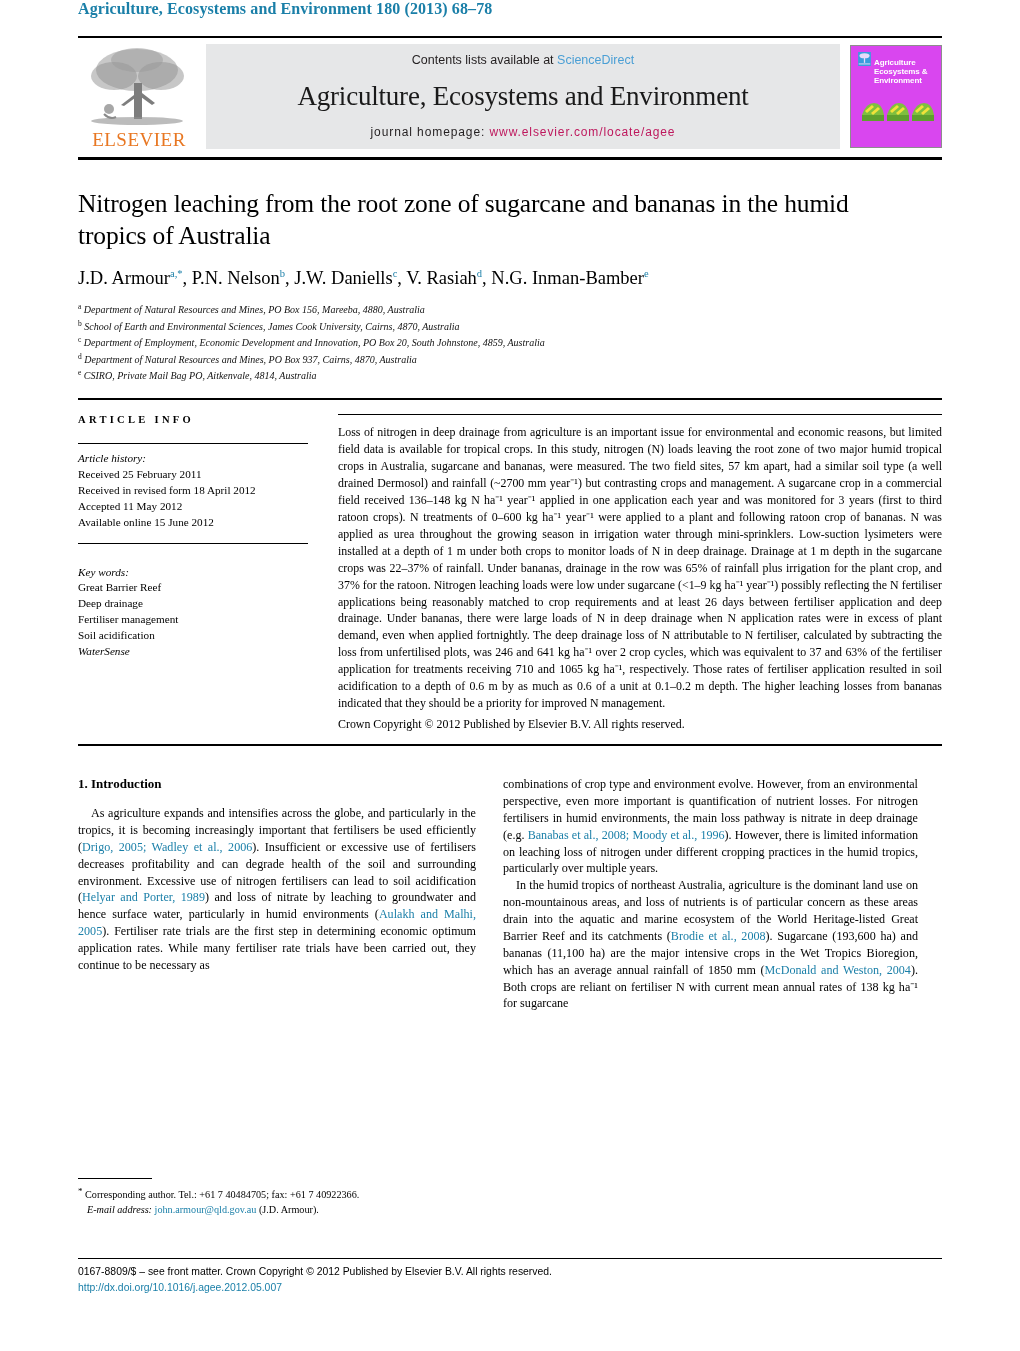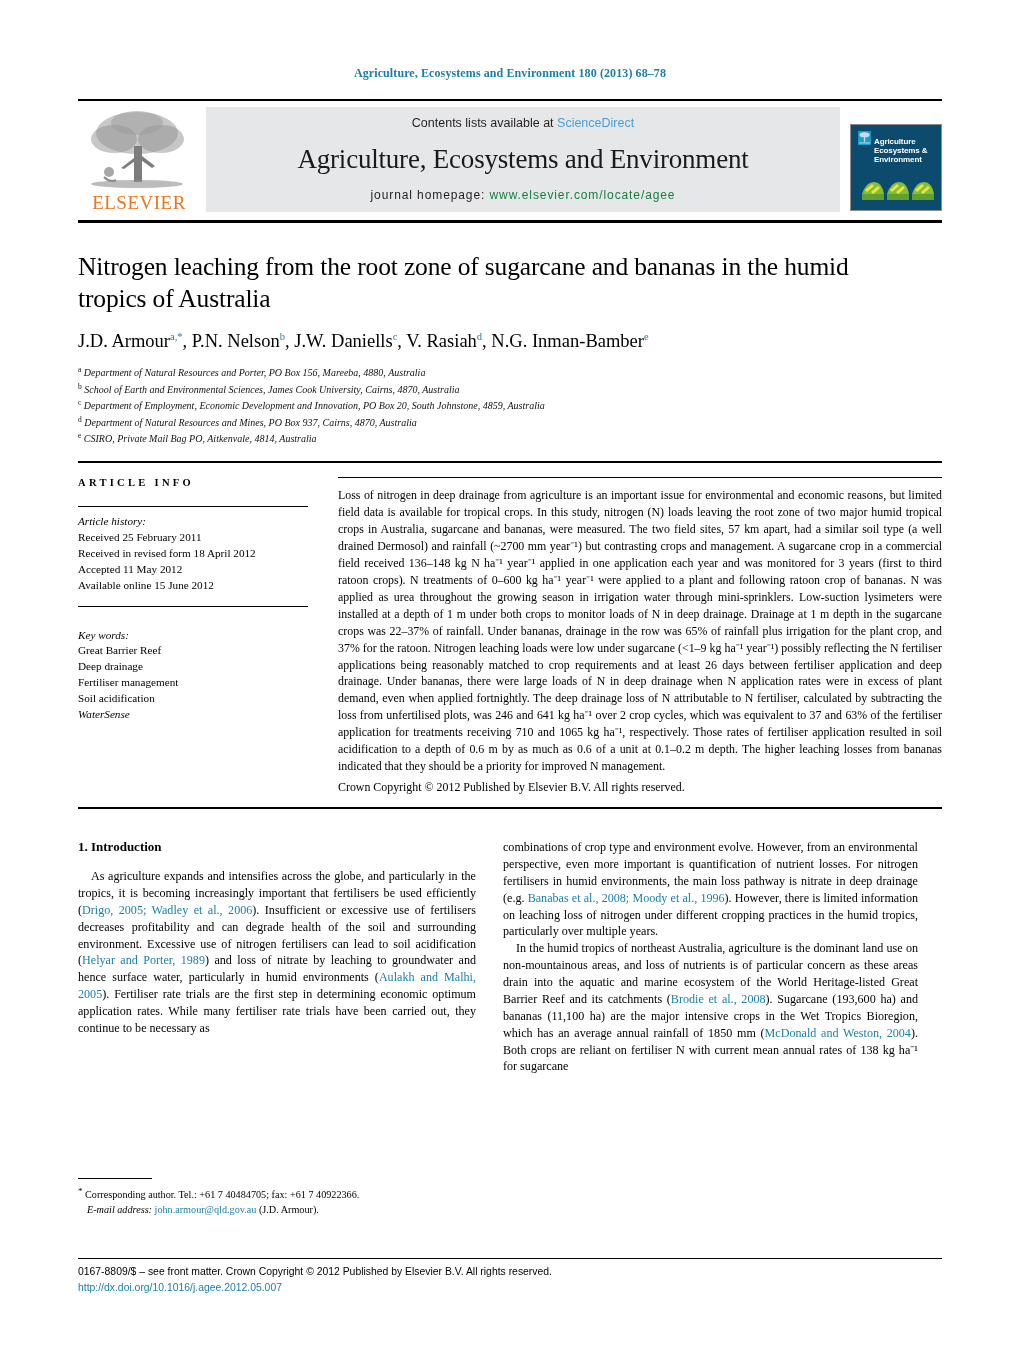--- a/index.html
+++ b/index.html
@@ -16,27 +16,25 @@
   .page {
     position: absolute;
     left: 78px;
     top: 0;
     width: 864px;
     height: 1351px;
   }
 
   
   .running-head {
-    text-align: center;
     color: #1a7fa8;
     font-family: "Liberation Serif", serif;
     font-weight: bold;
-    font-size: 12px;
+    font-size: 16px;
     letter-spacing: .1px;
-    padding-top: 66px;
   }
 
   
   .masthead {
     margin-top: 18px;
     border-top: 2.5px solid #000;
     border-bottom: 3px solid #000;
     display: flex;
     align-items: stretch;
     height: 124px;
@@ -82,28 +80,28 @@
     color: #1a1a1a;
     letter-spacing: -.2px;
     line-height: 1.05;
   }
   .homepage-line {
     font-family: "Liberation Sans", sans-serif;
     font-size: 12px;
     color: #231f20;
     letter-spacing: .9px;
   }
-  .homepage-line .url { color: #15803d; }
+  .homepage-line .url { color: #be185d; }
 
   .cover-thumb {
     width: 92px;
     flex: 0 0 92px;
-    background: #0c4a6e;
+    background: #d946ef;
     border: 1px solid #8d8d8d;
-    margin: 19px 0 3px 2px;
+    margin: 3px 0 3px 2px;
     position: relative;
     overflow: hidden;
   }
   .cover-elsevier-mark {
     position: absolute;
     left: 7px; top: 6px;
     width: 13px; height: 14px;
     opacity: .85;
   }
   .cover-title {
@@ -322,21 +320,21 @@
 
     <div class="authors">
       <span><span>J.D. Armour</span><sup>a,</sup><sup class="star">*</sup></span>,
       <span><span>P.N. Nelson</span><sup>b</sup></span>,
       <span><span>J.W. Daniells</span><sup>c</sup></span>,
       <span><span>V. Rasiah</span><sup>d</sup></span>,
       <span><span>N.G. Inman-Bamber</span><sup>e</sup></span>
     </div>
 
     <div class="affiliations">
-      <div class="aff"><sup>a</sup> <span>Department of Natural Resources and Porter, PO Box 156, Mareeba, 4880, Australia</span></div>
+      <div class="aff"><sup>a</sup> <span>Department of Natural Resources and Mines, PO Box 156, Mareeba, 4880, Australia</span></div>
       <div class="aff"><sup>b</sup> <span>School of Earth and Environmental Sciences, James Cook University, Cairns, 4870, Australia</span></div>
       <div class="aff"><sup>c</sup> <span>Department of Employment, Economic Development and Innovation, PO Box 20, South Johnstone, 4859, Australia</span></div>
       <div class="aff"><sup>d</sup> <span>Department of Natural Resources and Mines, PO Box 937, Cairns, 4870, Australia</span></div>
       <div class="aff"><sup>e</sup> <span>CSIRO, Private Mail Bag PO, Aitkenvale, 4814, Australia</span></div>
     </div>
   </div>
 
   <div class="rule-heavy"></div>
 
   <div class="info-abs">

